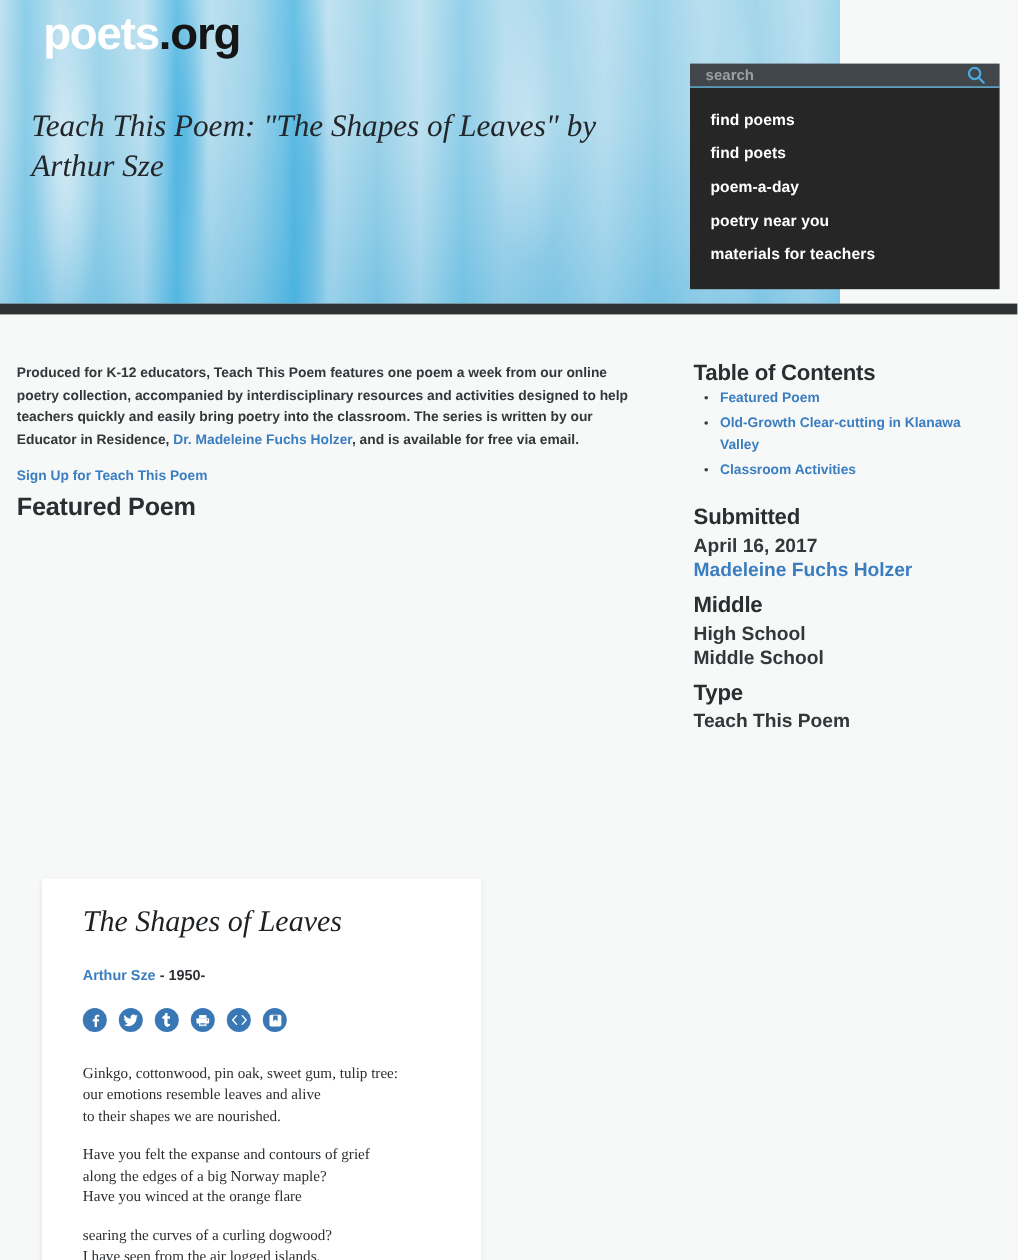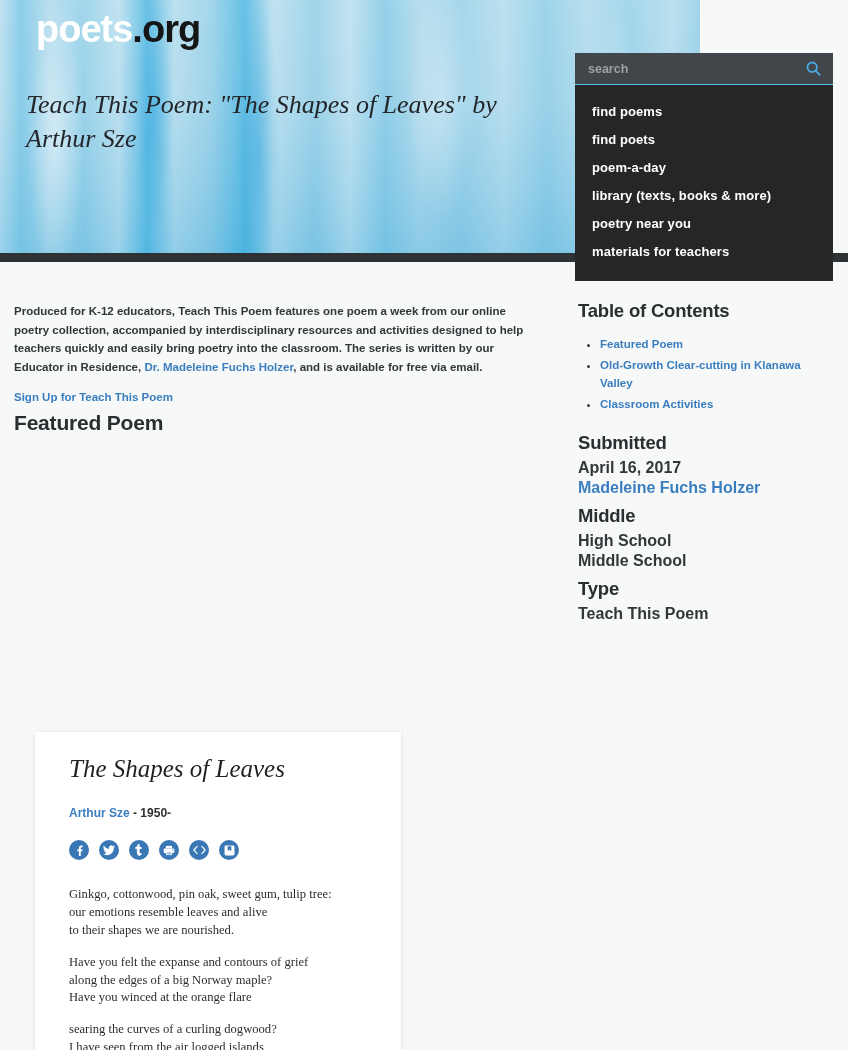--- a/index.html
+++ b/index.html
@@ -92,21 +92,21 @@
   .nav-panel {
     position: absolute;
     right: 15px;
     top: 53px;
     width: 258px;
     z-index: 6;
   }
   .search-wrap {
     position: relative;
     background: #41464a;
-    height: 32px;
+    height: 20px;
     border-bottom: 1px solid #5fbdea;
     display: flex;
     align-items: center;
   }
   .search-input {
     flex: 1;
     height: 100%;
     background: transparent;
     border: none;
     outline: none;
@@ -245,21 +245,21 @@
   .stanza { margin-bottom: 14px; }
   .stanza:last-child { margin-bottom: 0; }
   .stanza div { white-space: nowrap; }
 
   
   .side-h {
     font-size: 18.5px;
     font-weight: 700;
     color: #2b2e31;
     letter-spacing: -0.2px;
-    margin-bottom: 12px;
+    margin-bottom: 0;
   }
   .side-h.tight { margin-top: 6px; margin-bottom: 5px; }
   .toc { list-style: disc; margin: 0 0 20px 22px; padding: 0; }
   .toc li { margin-bottom: 3px; }
   .toc li::marker { color: #3a3d40; font-size: 11px; }
   .toc a {
     color: #3b7ec0;
     text-decoration: none;
     font-size: 11.5px;
     font-weight: 700;
@@ -296,21 +296,20 @@
       <svg width="15" height="15" viewBox="0 0 16 16">
         <circle cx="6.6" cy="6.6" r="5" fill="none" stroke="#4aa9e0" stroke-width="2"></circle>
         <line x1="10.4" y1="10.4" x2="14.6" y2="14.8" stroke="#4aa9e0" stroke-width="2" stroke-linecap="round"></line>
       </svg>
     </button>
   </div>
   <ul class="nav-list">
     <li class="nav-item">find poems</li>
     <li class="nav-item">find poets</li>
     <li class="nav-item">poem-a-day</li>
-    <li class="nav-item">library (texts, books &amp; more)</li>
     <li class="nav-item">poetry near you</li>
     <li class="nav-item">materials for teachers</li>
   </ul>
 </div>
 
 <div class="content">
 
   <div class="col-left">
     <p class="intro"><span>Produced for K-12 educators, Teach This Poem features one poem a week from our online poetry collection, accompanied by interdisciplinary resources and activities designed to help teachers quickly and easily bring poetry into the classroom. The series is written by our Educator in Residence, </span><a class="lnk">Dr. Madeleine Fuchs Holzer</a><span>, and is available for free via email.</span></p>
 

